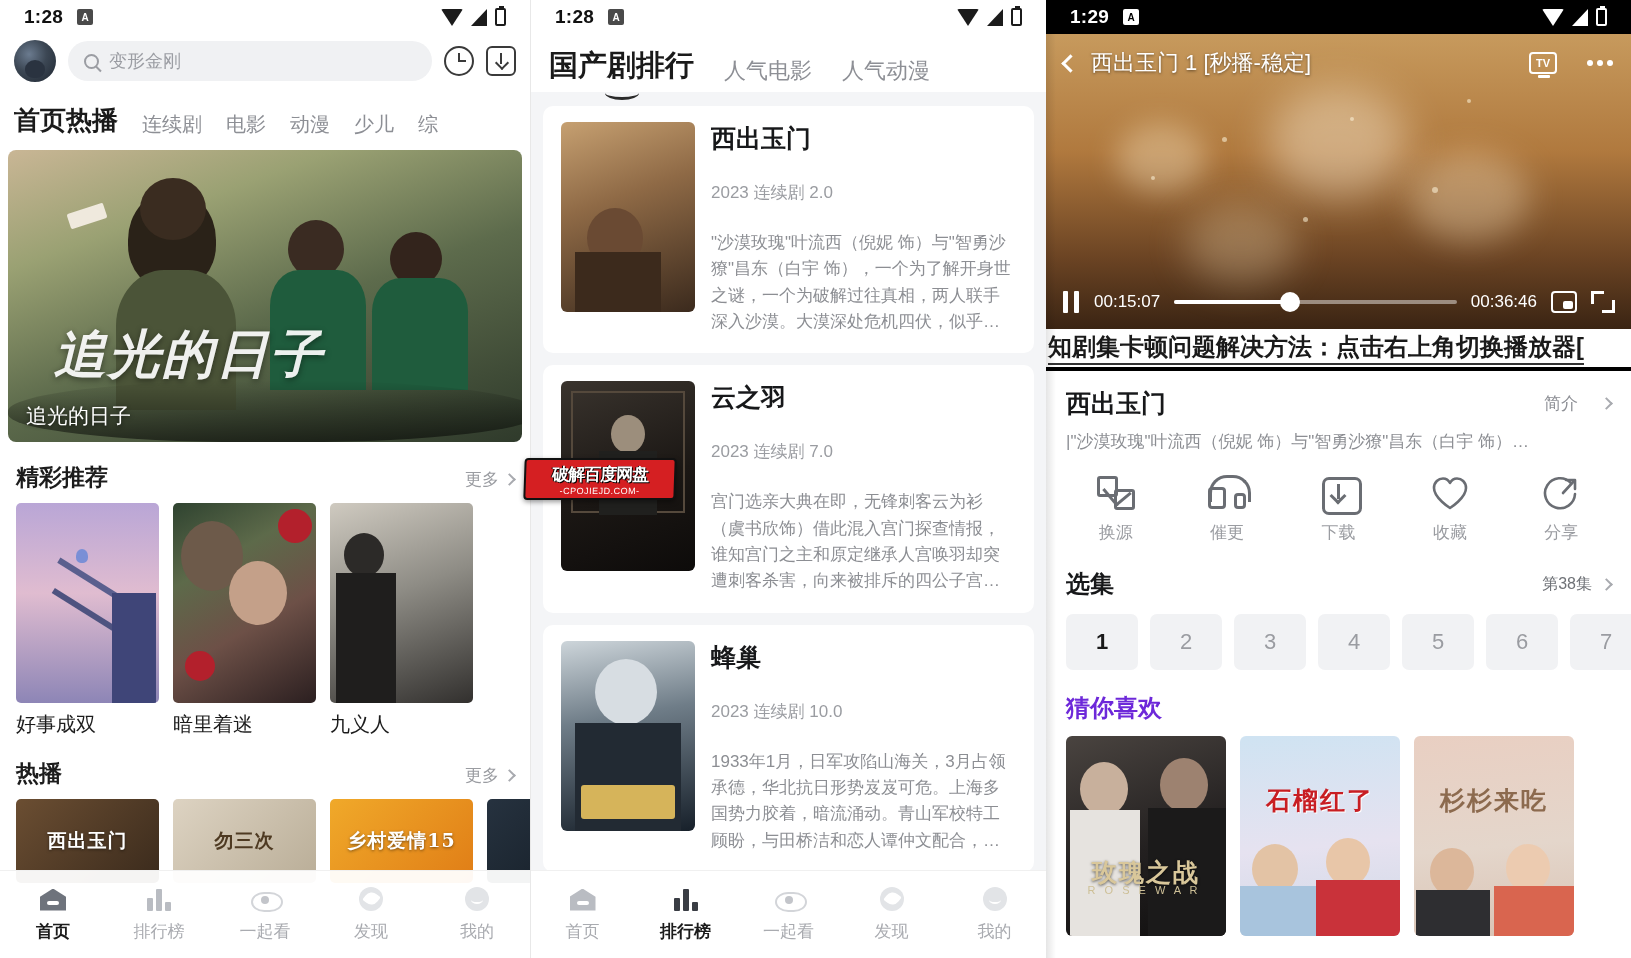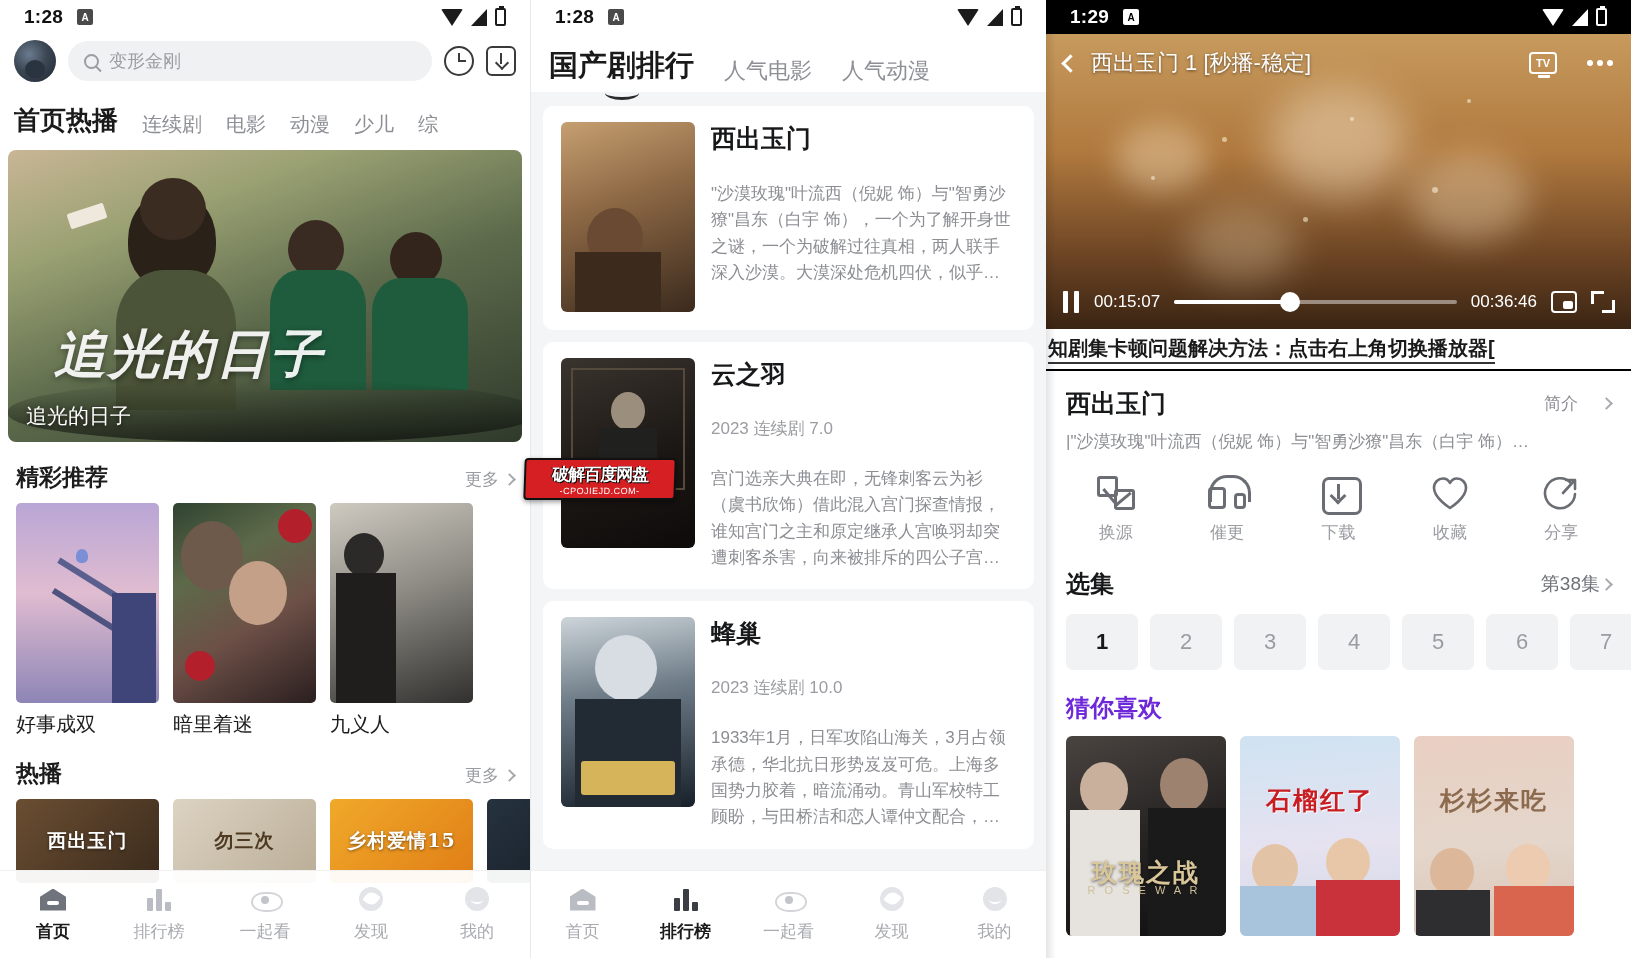--- a/index.html
+++ b/index.html
@@ -257,22 +257,22 @@
   .danmu-text { font-size: 17px; color: #8d8f95; }
   .danmu-btn {
     width: 36px; height: 36px; border-radius: 50%; background: #eceef1;
     display:flex; align-items:center; justify-content:center; font-size: 19px; font-weight: bold;
     color: #1a1a1a; position: relative; margin-right: -1px;
   }
   .danmu-btn:after { content:""; position:absolute; right: 3px; bottom: 3px; width: 8px; height: 8px; border-radius: 50%; background:#e33; }
 
   .notice {
     height: 42px; display: flex; align-items: center; padding: 0 14px;
-    font-size: 20px; font-weight: bold; color: #1a1a1a; white-space: nowrap;
-    border-bottom: 2px solid #000000; overflow: hidden;
+    font-size: 24px; font-weight: bold; color: #1a1a1a; white-space: nowrap;
+    border-bottom: 4px solid #000000; overflow: hidden;
   }
   .notice-inner { margin-left: -12px; border-bottom: 2px solid #333; }
 
   .det-titlerow { display: flex; align-items: center; padding: 16px 20px 0 20px; }
   .det-title { font-size: 25px; font-weight: bold; color: #17181a; }
   .det-brief { margin-left: auto; font-size: 17px; color: #8d8f95; display: flex; align-items: center; gap: 24px; }
   .det-sub { padding: 10px 20px 0 20px; font-size: 17px; color: #8c8e93; white-space: nowrap; overflow: hidden; }
 
   .actions { display: flex; padding: 22px 14px 6px 14px; }
   .act { flex: 1; display: flex; flex-direction: column; align-items: center; gap: 10px; }
@@ -294,21 +294,21 @@
     border-left: 3px solid #6a6d73; border-bottom: 3px solid #6a6d73; transform: rotate(-40deg); }
   .a-dl:before { content:""; position:absolute; left: 4px; top: 2px; width: 34px; height: 32px; border: 3px solid #6a6d73; border-radius: 7px; }
   .a-dl:after { content:""; position:absolute; left: 19px; top: 9px; width: 3px; height: 15px; background: #6a6d73; }
   .a-dl span { position:absolute; left: 14px; top: 15px; width: 12px; height: 12px; display:block;
     border-right: 3px solid #6a6d73; border-bottom: 3px solid #6a6d73; transform: rotate(45deg); }
   .heart-svg { width: 40px; height: 36px; }
   .share-svg { width: 40px; height: 36px; }
 
   .eps-head { display: flex; align-items: center; padding: 18px 20px 0 20px; }
   .eps-title { font-size: 24px; font-weight: bold; color: #17181a; }
-  .eps-count { margin-left: auto; font-size: 19px; color: #6f7277; display: flex; align-items: center; gap: 2px; }
+  .eps-count { margin-left: auto; font-size: 16px; color: #6f7277; display: flex; align-items: center; gap: 10px; }
   .eps-row { display: flex; gap: 12px; padding: 14px 0 0 20px; }
   .ep {
     width: 72px; height: 56px; background: #f1f2f4; border-radius: 7px; flex: none;
     display: flex; align-items: center; justify-content: center; font-size: 22px; color: #9a9ca1;
   }
   .ep.active { color: #1a1a1a; font-weight: bold; }
 
   .rec-title { font-size: 24px; font-weight: bold; color: #6d28d9; padding: 22px 20px 0 20px; }
   .rec-row { display: flex; gap: 14px; padding: 12px 0 0 20px; }
   .rec-cell { width: 160px; height: 200px; border-radius: 6px; flex: none; overflow: hidden; position: relative; }
@@ -488,20 +488,21 @@
 
     <div class="rank-body">
       <div class="rank-card">
         <div class="rank-poster rk1">
           <i style="position:absolute;left:8px;top:8px;right:8px;height:52px;display:block;"></i>
           <i style="position:absolute;left:26px;top:86px;width:56px;height:60px;background:#6a4a33;border-radius:50%;display:block;"></i>
           <i style="position:absolute;left:14px;top:130px;width:86px;height:60px;background:#3c2a1c;display:block;"></i>
         </div>
         <div class="rank-info">
           <div class="rank-name">西出玉门</div>
+          <div class="rank-meta">2023 连续剧 2.0</div>
           <div class="rank-desc">"沙漠玫瑰"叶流西（倪妮 饰）与"智勇沙獠"昌东（白宇 饰），一个为了解开身世之谜，一个为破解过往真相，两人联手深入沙漠。大漠深处危机四伏，似乎…</div>
         </div>
       </div>
 
       <div class="rank-card">
         <div class="rank-poster rk2">
           <i style="position:absolute;left:10px;top:10px;right:10px;bottom:58px;border:2px solid #55493c;display:block;"></i>
           <i style="position:absolute;left:50px;top:34px;width:34px;height:38px;background:#9c8e7c;border-radius:50%;display:block;"></i>
           <i style="position:absolute;left:38px;top:70px;width:58px;height:64px;background:#20201e;display:block;"></i>
         </div>

